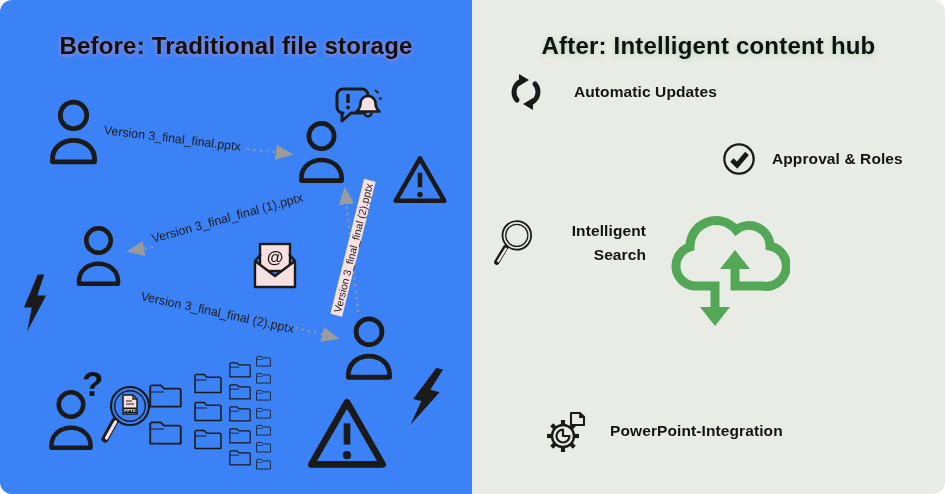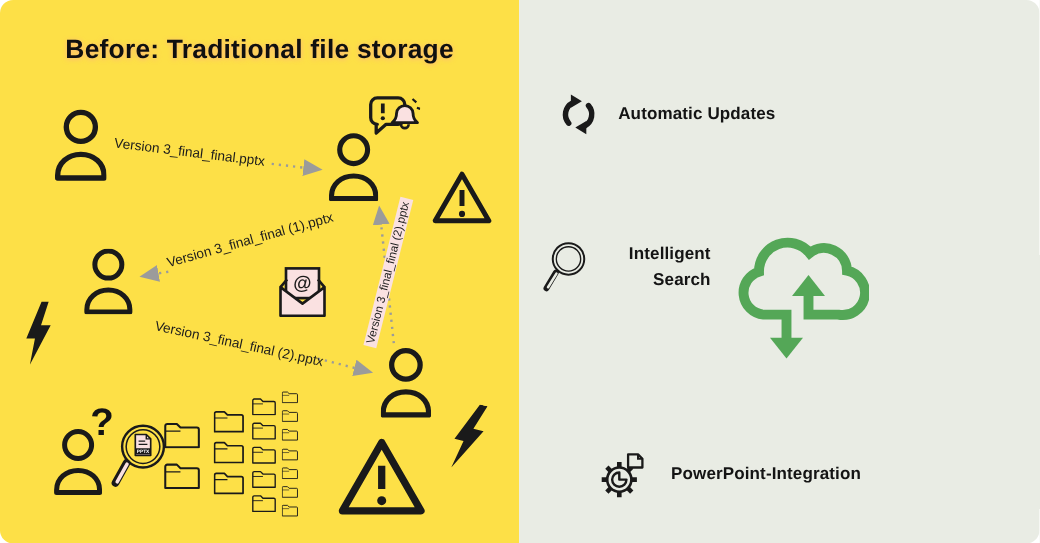--- a/index.html
+++ b/index.html
@@ -1,18 +1,18 @@
 <!DOCTYPE html>
 <html><head>
 <meta charset="utf-8">
 <style>
   html,body{margin:0;padding:0;background:#ffffff;font-family:"Liberation Sans",sans-serif;}
   .canvas{position:relative;width:945px;height:494px;display:flex;border-radius:12px;overflow:hidden;}
   .panel{position:relative;height:100%;}
-  .panel-left{width:472px;background:#fde047;}
+  .panel-left{width:472px;background:#3b82f6;}
   .panel-right{width:473px;background:#E9ECE4;}
   .title{position:absolute;top:32px;left:0;right:0;text-align:center;font-size:24px;font-weight:700;color:#101010;letter-spacing:.2px;}
   .title-left{text-shadow:0 1px 5px rgba(255,150,160,.6);}
   .title-right{text-shadow:0 1px 5px rgba(130,195,140,.55);}
   .abs{position:absolute;}
   .ink{color:#1a1a1a;}
   .vlabel{font-size:12.4px;color:#1c1c1c;white-space:nowrap;}
   .feature{position:absolute;display:flex;align-items:center;}
   .feature .flabel{font-weight:700;font-size:15.5px;color:#141414;letter-spacing:.1px;}
   .qmark{font-size:35px;font-weight:800;color:#141414;}
@@ -177,31 +177,39 @@
     <svg class="abs ink" style="left:256px;top:458px" width="15" height="12">
         <use href="#sym-folder"></use>
       </svg>
 
     <svg class="abs ink" style="left:306px;top:396px" width="82" height="76">
         <use href="#sym-warning"></use>
       </svg>
   </div>
 
   <div class="panel panel-right">
-
-    <div class="feature" style="left:34px;top:84px;gap:16px">
+    <div class="title title-right">After: Intelligent content hub</div>
+
+    <div class="feature" style="left:34px;top:72px;gap:28px">
       <svg class="ink" width="40" height="40" viewBox="0 0 40 40">
         <path d="M11 28 A12 12 0 0 1 14.5 9.5" fill="none" stroke="currentColor" stroke-width="5" stroke-linecap="round"></path>
         <polygon points="13,2 23,8 13,14" fill="currentColor"></polygon>
         <path d="M29 12 A12 12 0 0 1 25.5 30.5" fill="none" stroke="currentColor" stroke-width="5" stroke-linecap="round"></path>
         <polygon points="27,38 17,32 27,26" fill="currentColor"></polygon>
       </svg>
       <span class="flabel">Automatic Updates</span>
     </div>
 
+    <div class="feature" style="left:250px;top:142px;gap:16px">
+      <svg class="ink" width="34" height="34" viewBox="0 0 36 36">
+        <circle cx="18" cy="18" r="15.5" fill="none" stroke="currentColor" stroke-width="2.4"></circle>
+        <path d="M10.5 19 L16 24.5 L26.5 12" fill="none" stroke="currentColor" stroke-width="5.2"></path>
+      </svg>
+      <span class="flabel">Approval &amp; Roles</span>
+    </div>
 
     <div class="feature" style="left:20px;top:216px;gap:12px">
       <svg class="ink" width="42" height="54" viewBox="0 0 44 56">
         <circle cx="26" cy="20" r="15" fill="none" stroke="currentColor" stroke-width="1.9"></circle>
         <circle cx="26" cy="20" r="11.6" fill="none" stroke="currentColor" stroke-width="1.3"></circle>
         <line x1="14" y1="33" x2="5" y2="48" stroke="currentColor" stroke-width="5.6" stroke-linecap="round"></line>
         <line x1="14.5" y1="34" x2="6.5" y2="47" stroke="#E9ECE4" stroke-width="2.4" stroke-linecap="round"></line>
       </svg>
       <span class="flabel" style="width:100px;text-align:right;line-height:1.55">Intelligent Search</span>
     </div>

